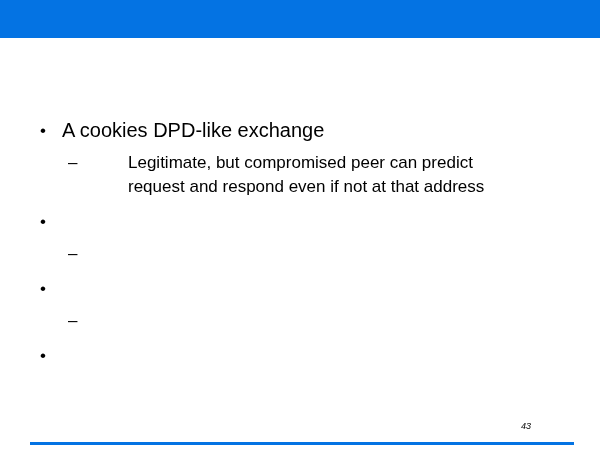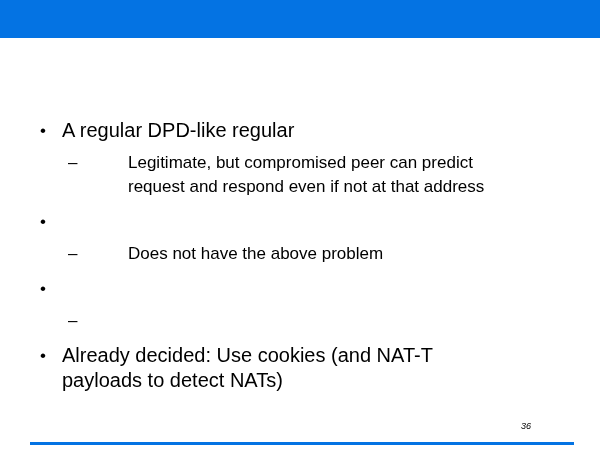--- a/index.html
+++ b/index.html
@@ -86,46 +86,43 @@
 <body>
 
 <div class="slide">
   <div class="top-bar"></div>
 
 
   <div class="content">
 
     <div class="bullet">
       <span class="marker">•</span>
-      <span class="btext">A regular DPD-like regular</span>
+      <span class="btext">A cookies DPD-like exchange</span>
     </div>
     <div class="sub">
       <span class="marker">–</span>
       <span class="stext">Legitimate, but compromised peer can predict
 request and respond even if not at that address</span>
     </div>
 
     <div class="bullet">
       <span class="marker">•</span>
     </div>
     <div class="sub">
       <span class="marker">–</span>
-      <span class="stext">Does not have the above problem</span>
     </div>
 
     <div class="bullet">
       <span class="marker">•</span>
     </div>
     <div class="sub">
       <span class="marker">–</span>
     </div>
 
     <div class="bullet">
       <span class="marker">•</span>
-      <span class="btext">Already decided: Use cookies (and NAT-T
-payloads to detect NATs)</span>
     </div>
 
   </div>
 
-  <div class="page-number">36</div>
+  <div class="page-number">43</div>
   <div class="bottom-rule"></div>
 </div>
 
 </body></html>

